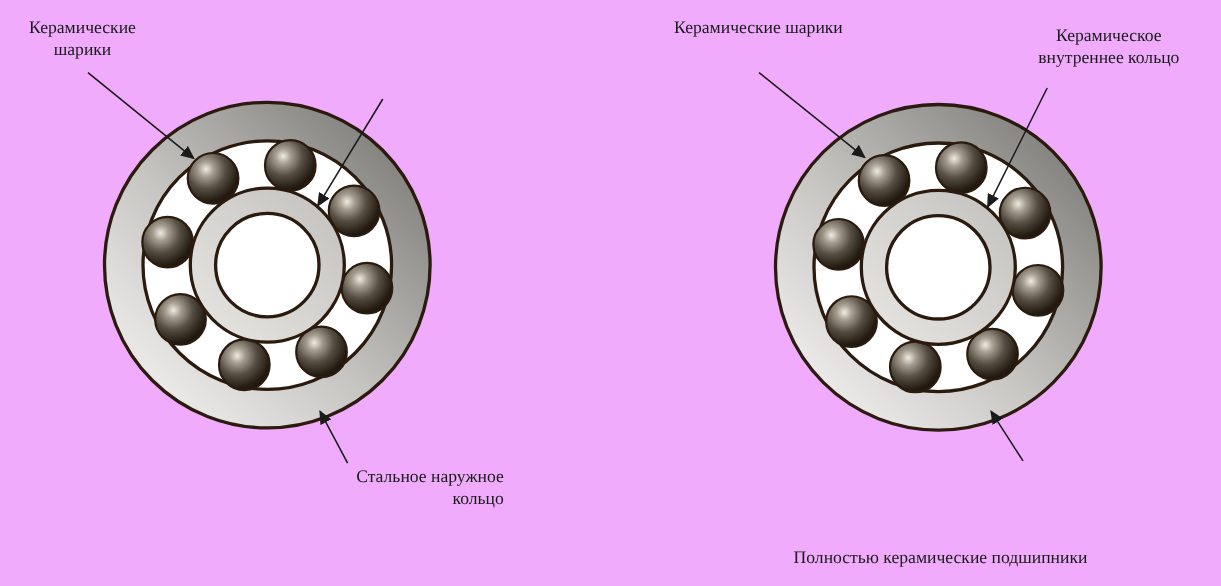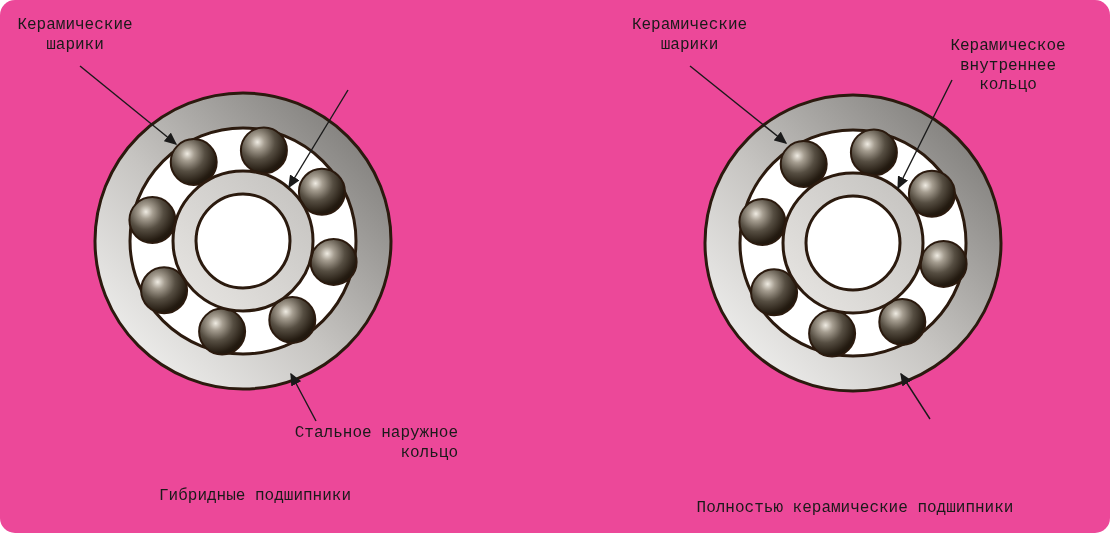--- a/index.html
+++ b/index.html
@@ -1,23 +1,22 @@
 <!DOCTYPE html>
 <html><head>
 <meta charset="utf-8">
 <style>
   html,body{margin:0;padding:0;background:#ffffff;}
   .canvas{
     position:relative;
     width:1110px;height:533px;
-    background:#ec4899;
-    font-family:Liberation Mono, monospace;
+    background:#f0abfc;
+    font-family:Liberation Serif, serif;
     color:#1a1a1a;
     overflow:hidden;
-    border-radius:15px;
   }
   .bearing-svg{position:absolute;left:0;top:0;}
   .dlabel{
     position:absolute;
     text-align:center;
     font-size:16px;
     line-height:1.22;
     color:#1a1a1a;
   }
   .caption{
@@ -90,22 +89,21 @@
           <line x1="930" y1="419" x2="901" y2="374" stroke="#1a1a1a" stroke-width="1.4" marker-end="url(#arrowhead)"></line>
         </g>
       </g>
   </svg>
 
   <div class="dlabel" style="left:0px;top:16px;width:150px;">Керамические шарики</div>
 
 
   <div class="dlabel" style="left:278px;top:424px;width:180px;text-align:right;">Стальное наружное кольцо</div>
 
-  <div class="caption" style="left:130px;top:487px;width:250px;">Гибридные подшипники</div>
 
   <div class="dlabel" style="left:612px;top:16px;width:155px;">Керамические шарики</div>
 
-  <div class="dlabel" style="left:928px;top:37px;width:160px;">Керамическое внутреннее кольцо</div>
+  <div class="dlabel" style="left:928px;top:23px;width:160px;">Керамическое внутреннее кольцо</div>
 
 
   <div class="caption" style="left:655px;top:499px;width:400px;">Полностью керамические подшипники</div>
 
 </div>
 
 </body></html>

